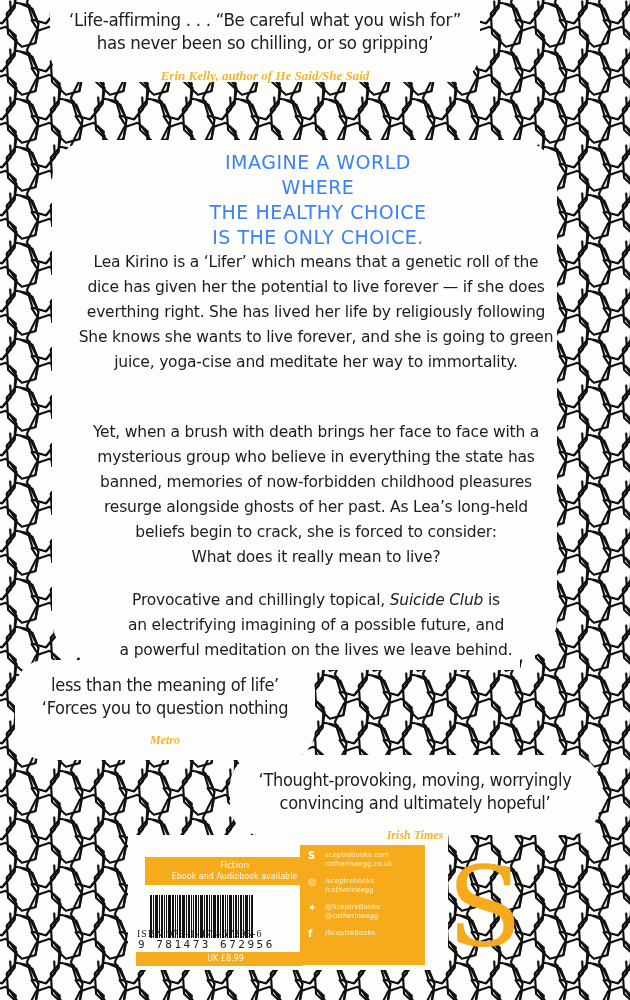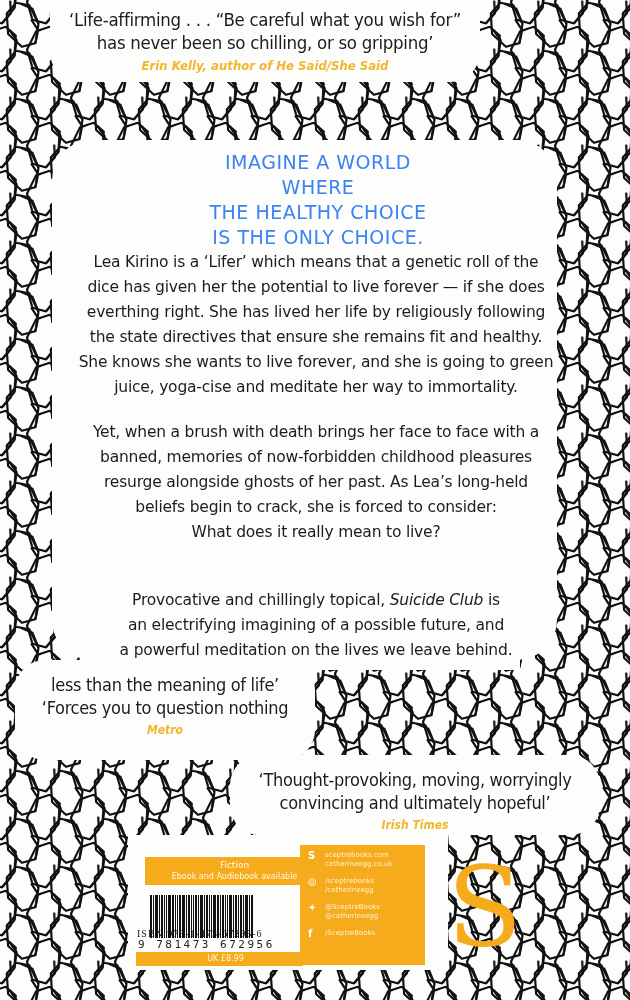--- a/index.html
+++ b/index.html
@@ -1,20 +1,20 @@
 <!DOCTYPE html>
 <html><head>
 <meta charset="utf-8">
 <style>
   html, body { margin:0; padding:0; }
   body { width:630px; height:1000px; position:relative; overflow:hidden; background:#fdfdfc; font-family:"DejaVu Sans", sans-serif; color:#1a1a1a; }
   .pattern { position:absolute; left:0; top:0; width:630px; height:1000px; }
   .quote { position:absolute; text-align:center; color:#1c1c1c; font-family:"DejaVu Sans Condensed","DejaVu Sans", sans-serif; letter-spacing:-0.3px; }
   .quote .line { display:block; }
-  .attr { display:block; color:#f1b62a; font-style:italic; font-weight:bold; font-size:14px; margin-top:0; letter-spacing:0; }
+  .attr { display:block; color:#f1b62a; font-style:italic; font-weight:bold; font-size:14px; margin-top:10px; letter-spacing:0;font-family:Liberation Serif, serif; }
   .panel { position:absolute; background:#fdfdfc; }
   .tagline { position:absolute; left:188px; top:150px; width:260px; text-align:center; color:#3b82f6; font-family:"DejaVu Sans", sans-serif; font-size:19px; line-height:25px; letter-spacing:0.5px; }
   .tagline span { display:block; }
   .body { position:absolute; left:36px; width:560px; text-align:center; font-size:15.5px; line-height:25px; color:#1c1c1c; letter-spacing:-0.2px; }
   .body span { display:block; }
   .body i { font-style:italic; }
   .orange { background:#f6ab1c; color:#fff8e8;padding-left:12px; }
   .box-fiction { position:absolute; left:145px; top:857px; width:155px; height:28px; text-align:center; font-size:8px; line-height:11px; }
   .box-fiction .t { font-size:9px; display:block; padding-top:3px; }
   .isbn { position:absolute; left:137px; top:880px; font-family:Liberation Serif, serif; font-size:10px; letter-spacing:1px; color:#222;margin-top:48px; }
@@ -65,27 +65,27 @@
 <div class="tagline">
   <span>IMAGINE A WORLD WHERE</span>
   <span>THE HEALTHY CHOICE</span>
   <span>IS THE ONLY CHOICE.</span>
 </div>
 
 <div class="body" style="top:250px;">
   <span>Lea Kirino is a ‘Lifer’ which means that a genetic roll of the</span>
   <span>dice has given her the potential to live forever — if she does</span>
   <span>everthing right. She has lived her life by religiously following</span>
-  <span>the state directives that ensure she remains fit and healthy.</span>
   <span>She knows she wants to live forever, and she is going to green</span>
   <span>juice, yoga-cise and meditate her way to immortality.</span>
 </div>
 
 <div class="body" style="top:420px;">
   <span>Yet, when a brush with death brings her face to face with a</span>
+  <span>mysterious group who believe in everything the state has</span>
   <span>banned, memories of now-forbidden childhood pleasures</span>
   <span>resurge alongside ghosts of her past. As Lea’s long-held</span>
   <span>beliefs begin to crack, she is forced to consider:</span>
   <span>What does it really mean to live?</span>
 </div>
 
 <div class="body" style="top:588px;">
   <span><span style="display:inline">Provocative and chillingly topical, </span><i>Suicide Club</i><span style="display:inline"> is</span></span>
   <span>an electrifying imagining of a possible future, and</span>
   <span>a powerful meditation on the lives we leave behind.</span>

